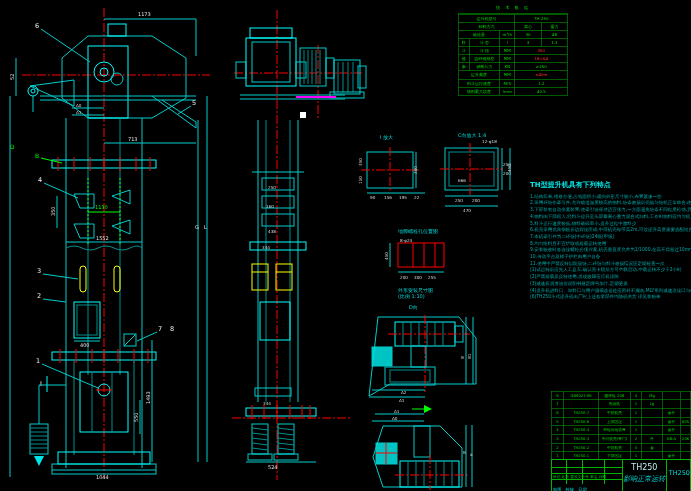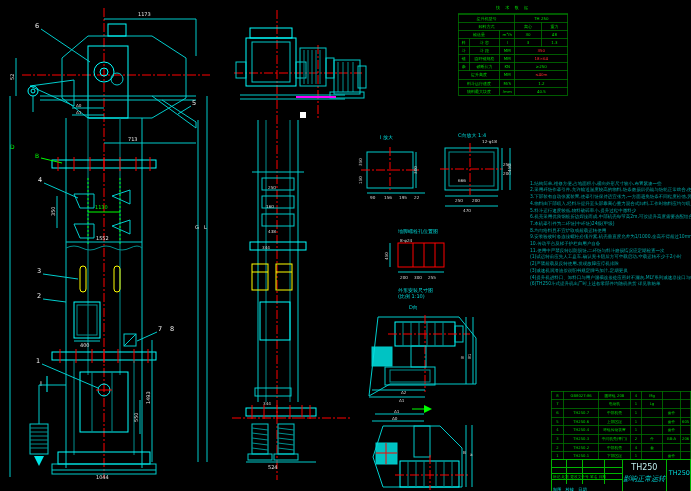--- a/index.html
+++ b/index.html
@@ -485,20 +485,21 @@
           <div class="grow">
             <div class="gcell" style="width: 38%;">物料最大块度</div>
             <div class="gcell" style="width: 14%;">/mm</div>
             <div class="gcell" style="width: 48%;">40.5</div>
           </div>
         </div>
     </div>
   </div>
 
   <div class="ov" style="left:530px;top:180px;width:161px;height:212px;">
+    <div class="feat-title">TH型提升机具有下列特点</div>
     <div class="scale-wrap" style="width:322px;transform:scale(0.5);">
 
     <div class="feat-line">1.结构简单,维修方便,占地面积小,横向外形尺寸较小,布置紧凑一些</div>
         <div class="feat-line">2.采用环链作牵引件,允许输送温度较高的物料,链条磨损后仍能与链轮正常啮合,使用寿命较一般胶带式长,适用于水泥、碎石、砂等磨琢性较大的物料</div>
         <div class="feat-line">3.下部装有自动张紧装置,使牵引链保持适宜张力,一方面避免链条不同程度松弛,另一方面防止张力过大而加剧链条与链轮的磨损</div>
         <div class="feat-line">4.物料由下部喂入,经料斗提升至头部靠离心重力混合式卸料,工作时物料应均匀喂入,不宜直接铲取,严禁大块物料及杂物混入,以免造成堵塞事故,影响正常运转</div>
         <div class="feat-line">5.料斗运行速度较低,物料破碎率小,提升过程中撒料少</div>
         <div class="feat-line"></div>
         <div class="feat-line">6.机壳采用优质钢板折边焊接而成,中部机壳每节高2m,可按提升高度需要选配组合</div>
         <div class="feat-line">7.本机牵引件为二环链(中环链)24级(甲级)</div>

